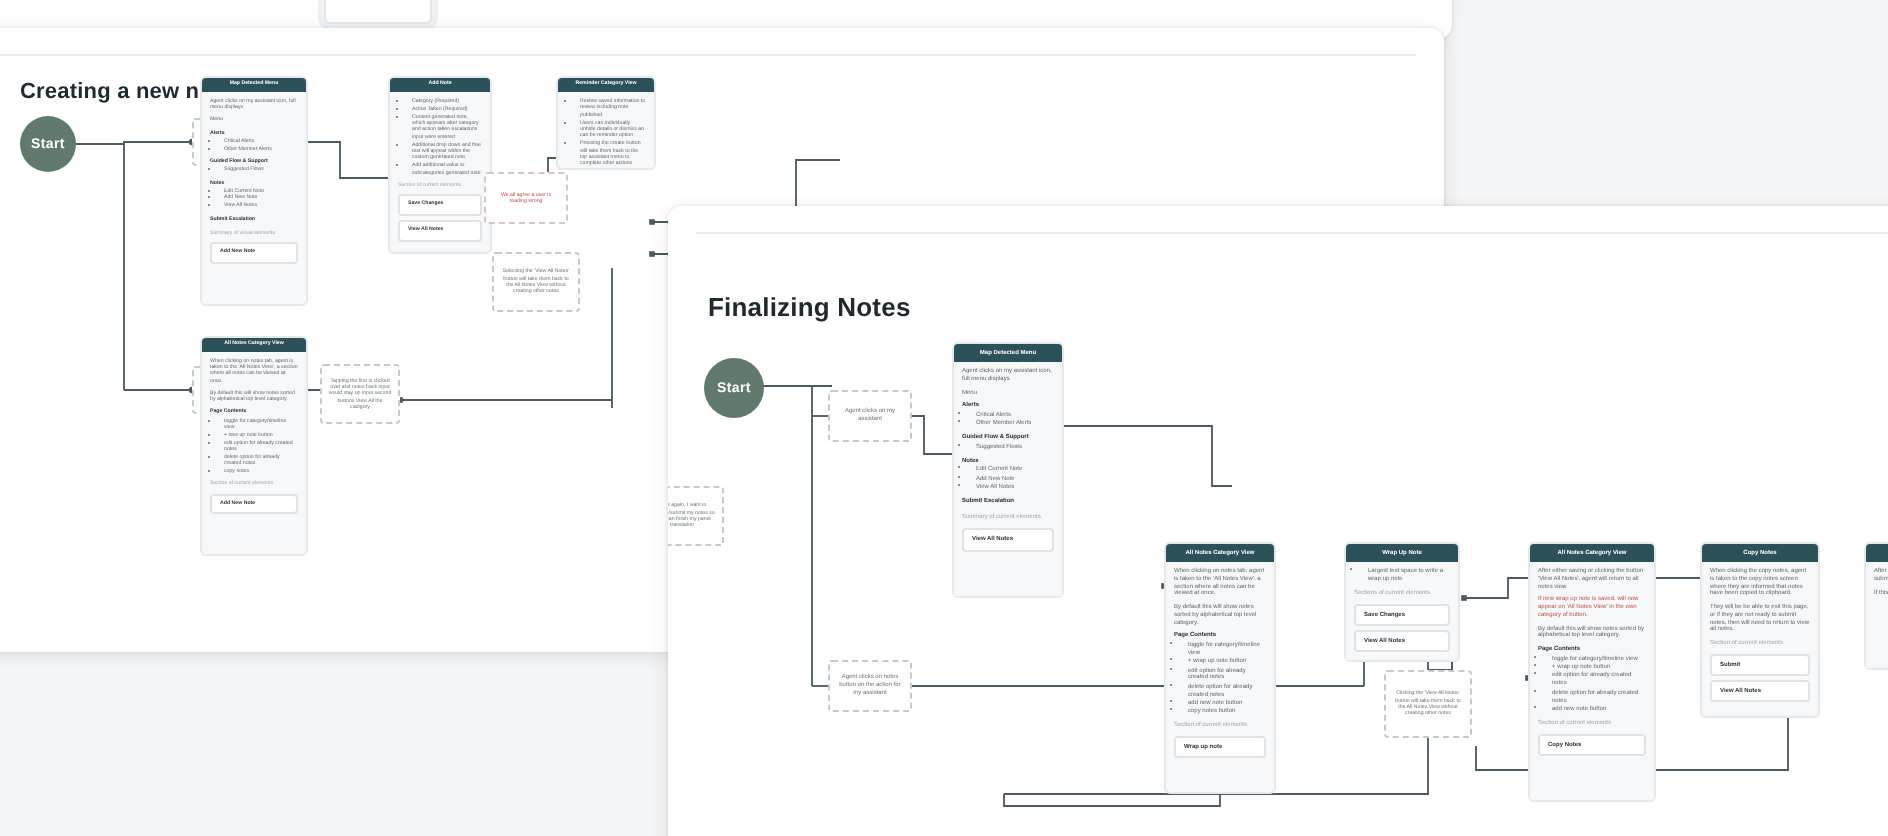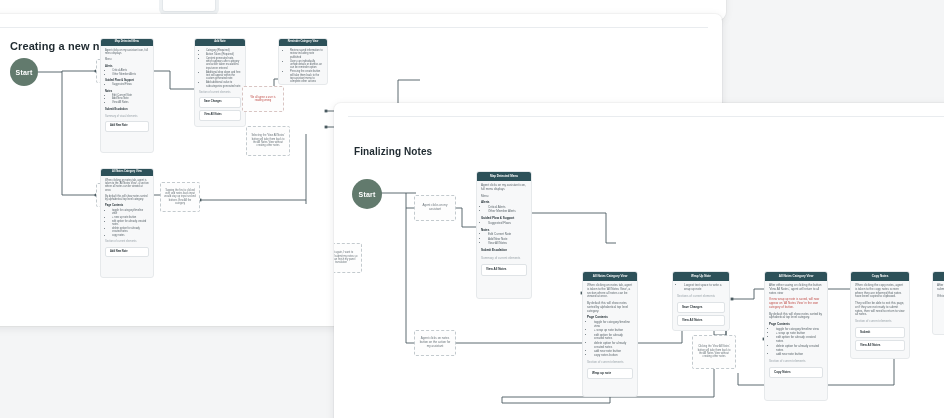--- a/index.html
+++ b/index.html
@@ -24,21 +24,21 @@
   }
   #panel-1{left:-26px;top:14px;width:748px;height:312px;}
   #panel-2{left:334px;top:103px;width:636px;height:330px;}
 
   .rule{position:absolute;left:14px;right:14px;top:13px;height:1px;background:#e9ecef;}
   .panel-title{
     position:absolute;font-weight:bold;color:#1f2a30;letter-spacing:.1px;
     white-space:nowrap;
   }
   #panel-1 .panel-title{left:36px;top:26px;font-size:11px;}
-  #panel-2 .panel-title{left:20px;top:43px;font-size:10px;}
+  #panel-2 .panel-title{left:20px;top:43px;font-size:13px;}
 
   .canvas{position:absolute;left:0;top:0;width:100%;height:100%;}
   svg.wires{position:absolute;left:0;top:0;overflow:visible;}
   svg.wires path,svg.wires line{fill:none;stroke:#4a5a60;stroke-width:.9;}
   svg.wires circle.port{fill:#4a5a60;stroke:none;}
   svg.wires rect.port{fill:#4a5a60;stroke:none;}
 
   .start{
     position:absolute;border-radius:50%;background:#627a6d;color:#fff;
     display:flex;align-items:center;justify-content:center;

